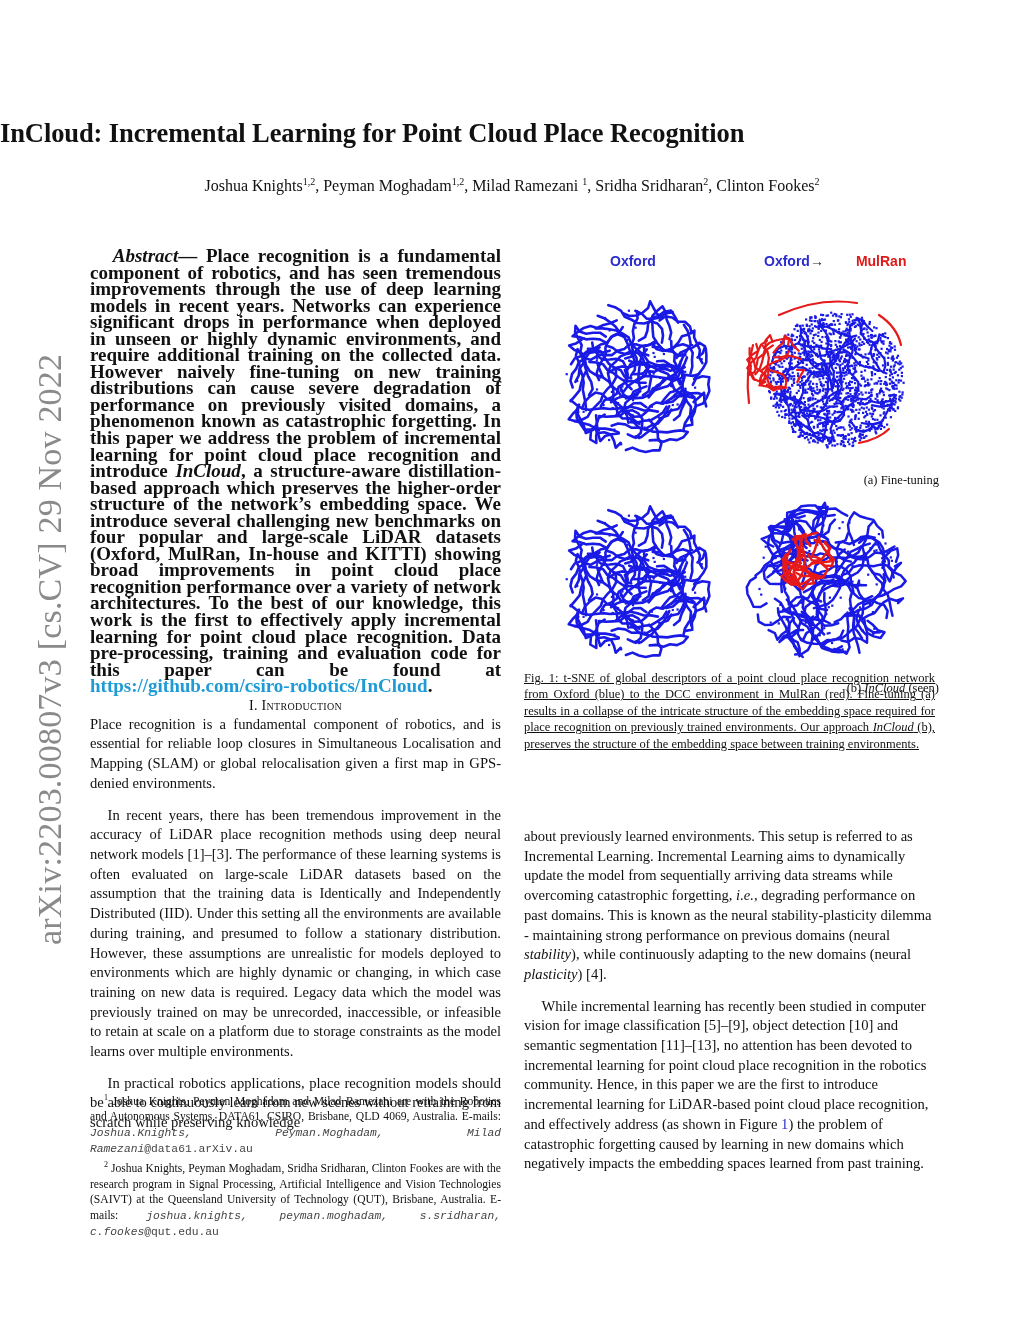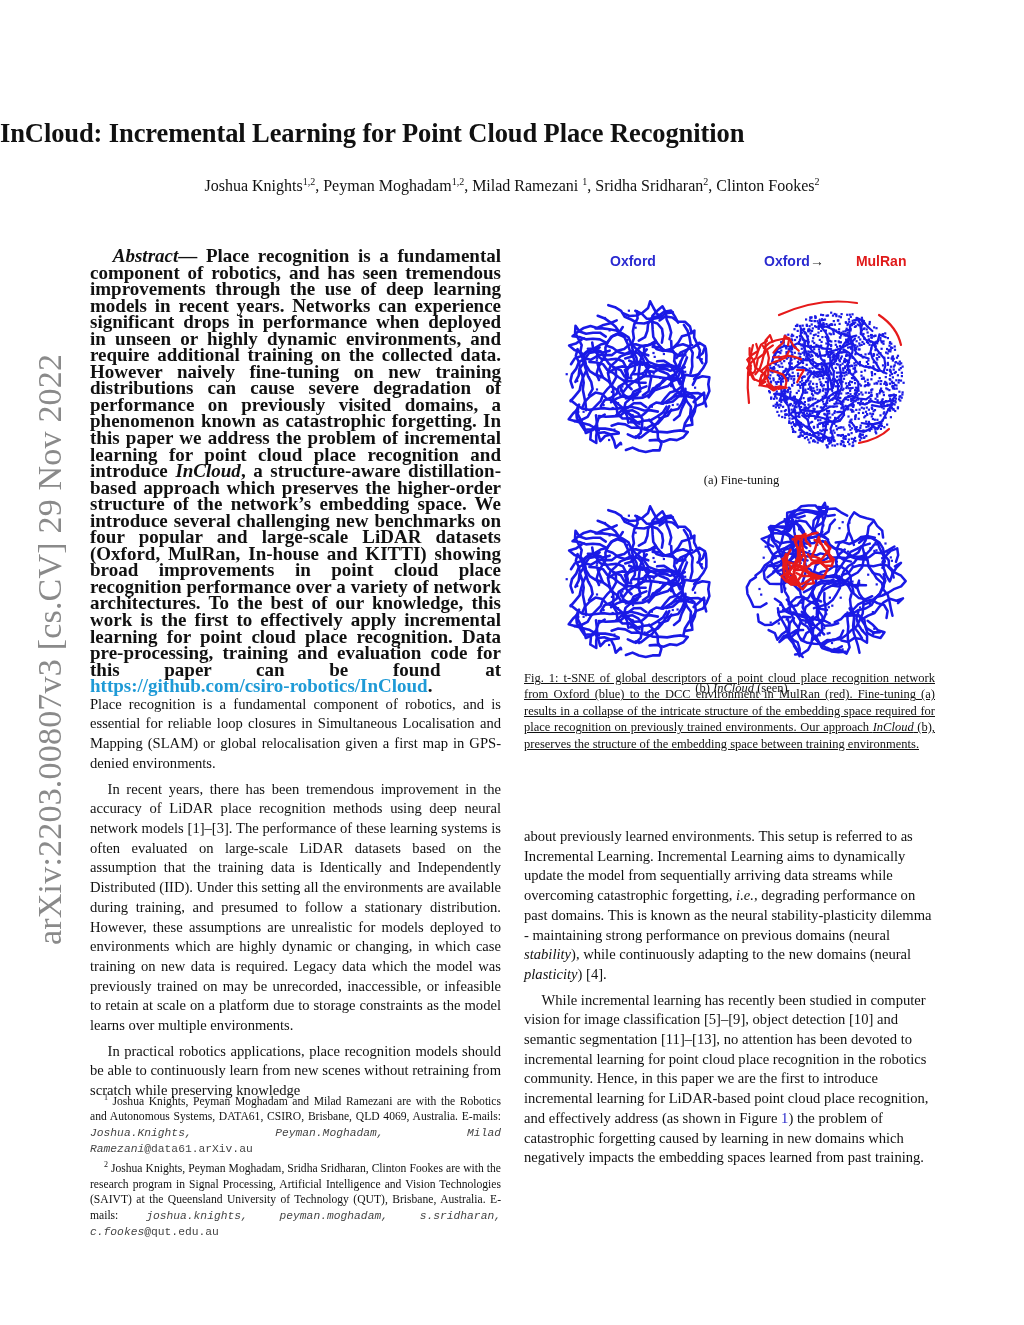--- a/index.html
+++ b/index.html
@@ -13,29 +13,29 @@
   .arxiv { position: absolute; left: 31px; top: 945px; transform-origin: 0 0;
            transform: rotate(-90deg); font-size: 34px; color: #8a8a8a; white-space: nowrap;
            letter-spacing: 0.2px; }
   .col { position: absolute; width: 411px; text-align: justify; }
   .col-left { left: 90px; top: 248px; }
   .abstract { font-size: 19px; font-weight: bold; line-height: 16.55px; text-indent: 1.2em; margin: 0; }
   .abstract .lead { font-style: italic; font-weight: bold; }
   .abstract .link { color: #1e9ad6; }
   .section-head { text-align: center; font-size: 14px; margin: 3px 0 1px; font-variant: small-caps; letter-spacing: 0.3px; }
   .para { font-size: 14.6px; line-height: 19.7px; margin: 0; }
-  .para.indent { text-indent: 1.2em; margin-top: 6px; }
+  .para.indent { text-indent: 1.2em; margin-top: 12px; }
   .footnotes { position: absolute; left: 90px; top: 1090px; width: 411px; font-size: 11.6px; line-height: 15.4px; text-align: justify; }
   .footnotes p { margin: 0; text-indent: 1.2em; }
   .footnotes sup { font-size: 8px; }
   .mono { font-family: "Liberation Mono", "DejaVu Sans Mono", monospace; font-style: italic; color: #444; font-size: 11.3px; }
   .mono-up { font-family: "Liberation Mono", "DejaVu Sans Mono", monospace; color: #444; font-size: 11.3px; }
   .figure { position: absolute; left: 524px; top: 245px; width: 411px; height: 455px; }
   .fig-label { position: absolute; font-family: "Liberation Sans", "DejaVu Sans", sans-serif; font-weight: bold; font-size: 14px; }
-  .fig-sub { position: absolute; width: 411px; left: 12px; text-align: center; font-size: 12.5px; }
+  .fig-sub { position: absolute; width: 411px; left: 4px; text-align: right; font-size: 12.5px; }
   .caption { position: absolute; left: 524px; top: 670px; width: 411px; font-size: 12.5px; line-height: 16.4px; text-align: justify; text-decoration: underline; }
   .caption p { margin: 0; }
   .right-text { position: absolute; left: 524px; top: 827px; width: 411px; }
   .ref-link { color: #2a2acc; }
   svg.cloud { position: absolute; }
 </style>
 </head>
 <body>
 
 <div class="title">InCloud: Incremental Learning for Point Cloud Place Recognition</div>
@@ -45,20 +45,21 @@
   <span>Milad Ramezani </span><sup>1</sup>,
   <span>Sridha Sridharan</span><sup>2</sup>,
   <span>Clinton Fookes</span><sup>2</sup>
 </div>
 
 <div class="arxiv">arXiv:2203.00807v3  [cs.CV]  29 Nov 2022</div>
 
 <div class="col col-left">
   <p class="abstract"><span class="lead">Abstract</span><span>—</span><span> Place recognition is a fundamental component of robotics, and has seen tremendous improvements through the use of deep learning models in recent years. Networks can experience significant drops in performance when deployed in unseen or highly dynamic environments, and require additional training on the collected data. However naively fine-tuning on new training distributions can cause severe degradation of performance on previously visited domains, a phenomenon known as catastrophic forgetting. In this paper we address the problem of incremental learning for point cloud place recognition and introduce </span><i>InCloud</i><span>, a structure-aware distillation-based approach which preserves the higher-order structure of the network’s embedding space. We introduce several challenging new benchmarks on four popular and large-scale LiDAR datasets (Oxford, MulRan, In-house and KITTI) showing broad improvements in point cloud place recognition performance over a variety of network architectures. To the best of our knowledge, this work is the first to effectively apply incremental learning for point cloud place recognition. Data pre-processing, training and evaluation code for this paper can be found at </span><span class="link">https://github.com/csiro-robotics/InCloud</span><span>.</span></p>
 
+  <div class="section-head">I. Introduction</div>
   <p class="para">Place recognition is a fundamental component of robotics, and is essential for reliable loop closures in Simultaneous Localisation and Mapping (SLAM) or global relocalisation given a first map in GPS-denied environments.</p>
   <p class="para indent">In recent years, there has been tremendous improvement in the accuracy of LiDAR place recognition methods using deep neural network models [1]–[3]. The performance of these learning systems is often evaluated on large-scale LiDAR datasets based on the assumption that the training data is Identically and Independently Distributed (IID). Under this setting all the environments are available during training, and presumed to follow a stationary distribution. However, these assumptions are unrealistic for models deployed to environments which are highly dynamic or changing, in which case training on new data is required. Legacy data which the model was previously trained on may be unrecorded, inaccessible, or infeasible to retain at scale on a platform due to storage constraints as the model learns over multiple environments.</p>
   <p class="para indent">In practical robotics applications, place recognition models should be able to continuously learn from new scenes without retraining from scratch while preserving knowledge</p>
 </div>
 
 <div class="footnotes">
   <p><sup>1</sup><span> Joshua Knights, Peyman Moghadam and Milad Ramezani are with the Robotics and Autonomous Systems, DATA61, CSIRO, Brisbane, QLD 4069, Australia. E-mails: </span><span class="mono">Joshua.Knights, Peyman.Moghadam, Milad Ramezani</span><span class="mono-up">@data61.arXiv.au</span></p>
   <p><sup>2</sup><span> Joshua Knights, Peyman Moghadam, Sridha Sridharan, Clinton Fookes are with the research program in Signal Processing, Artificial Intelligence and Vision Technologies (SAIVT) at the Queensland University of Technology (QUT), Brisbane, Australia. E-mails: </span><span class="mono">joshua.knights, peyman.moghadam, s.sridharan, c.fookes</span><span class="mono-up">@qut.edu.au</span></p>
 </div>
 

